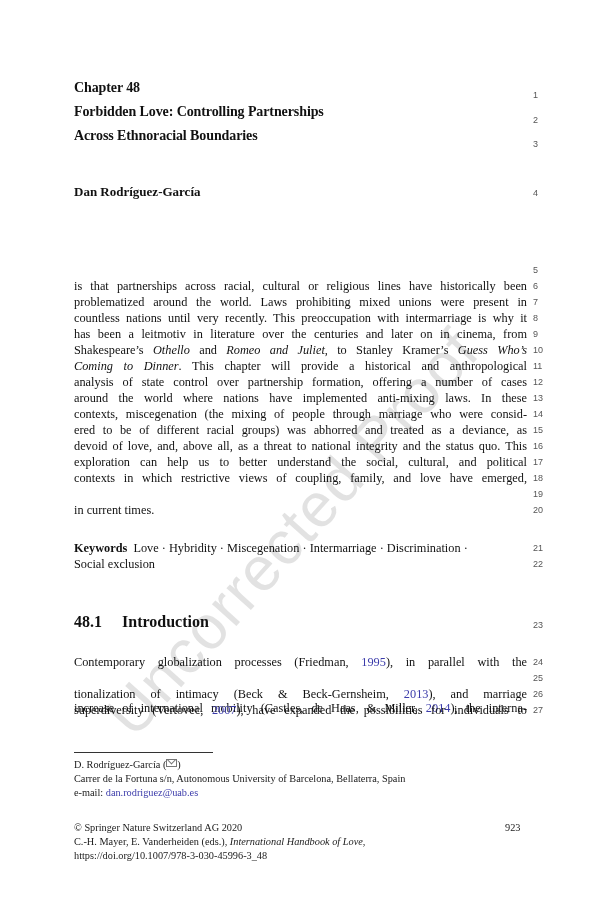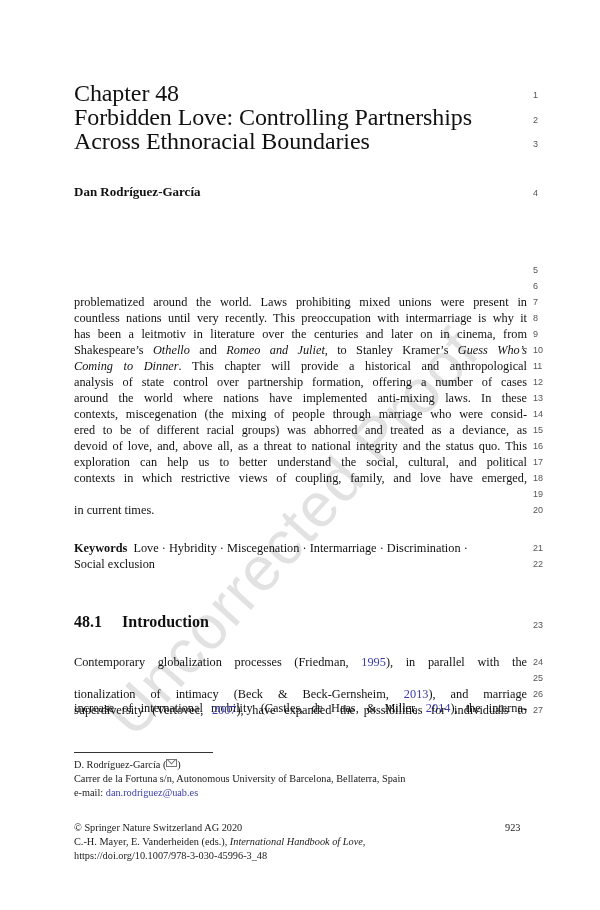--- a/index.html
+++ b/index.html
@@ -34,22 +34,22 @@
       overflow: hidden;
     }
     .ln {
       position: absolute;
       left: 533px;
       font-family: "Liberation Sans", "DejaVu Sans", sans-serif;
       font-size: 9px;
       color: #555555;
     }
     .chapter-num, .chapter-title {
-      font-weight: normal;
-      font-size: 24px;
+      font-weight: bold;
+      font-size: 14px;
       letter-spacing: -0.1px;
     }
     .author {
       font-weight: bold;
       font-size: 13px;
     }
     .body-text {
       font-size: 12.3px;
       line-height: 16px;
     }
@@ -132,20 +132,21 @@
   <div class="ln" style="top:115px;">2</div>
 
   <div class="line chapter-title" style="top:128px;">Across Ethnoracial Boundaries</div>
   <div class="ln" style="top:139px;">3</div>
 
   <div class="line author" style="top:184px;">Dan Rodríguez-García</div>
   <div class="ln" style="top:188px;">4</div>
 
   <div class="ln" style="top:265px;">5</div>
 
+  <div class="line body-text justify" style="top:278px;">is that partnerships across racial, cultural or religious lines have historically been</div>
   <div class="ln" style="top:281px;">6</div>
 
   <div class="line body-text justify" style="top:294px;">problematized around the world. Laws prohibiting mixed unions were present in</div>
   <div class="ln" style="top:297px;">7</div>
 
   <div class="line body-text justify" style="top:310px;">countless nations until very recently. This preoccupation with intermarriage is why it</div>
   <div class="ln" style="top:313px;">8</div>
 
   <div class="line body-text justify" style="top:326px;">has been a leitmotiv in literature over the centuries and later on in cinema, from</div>
   <div class="ln" style="top:329px;">9</div>

